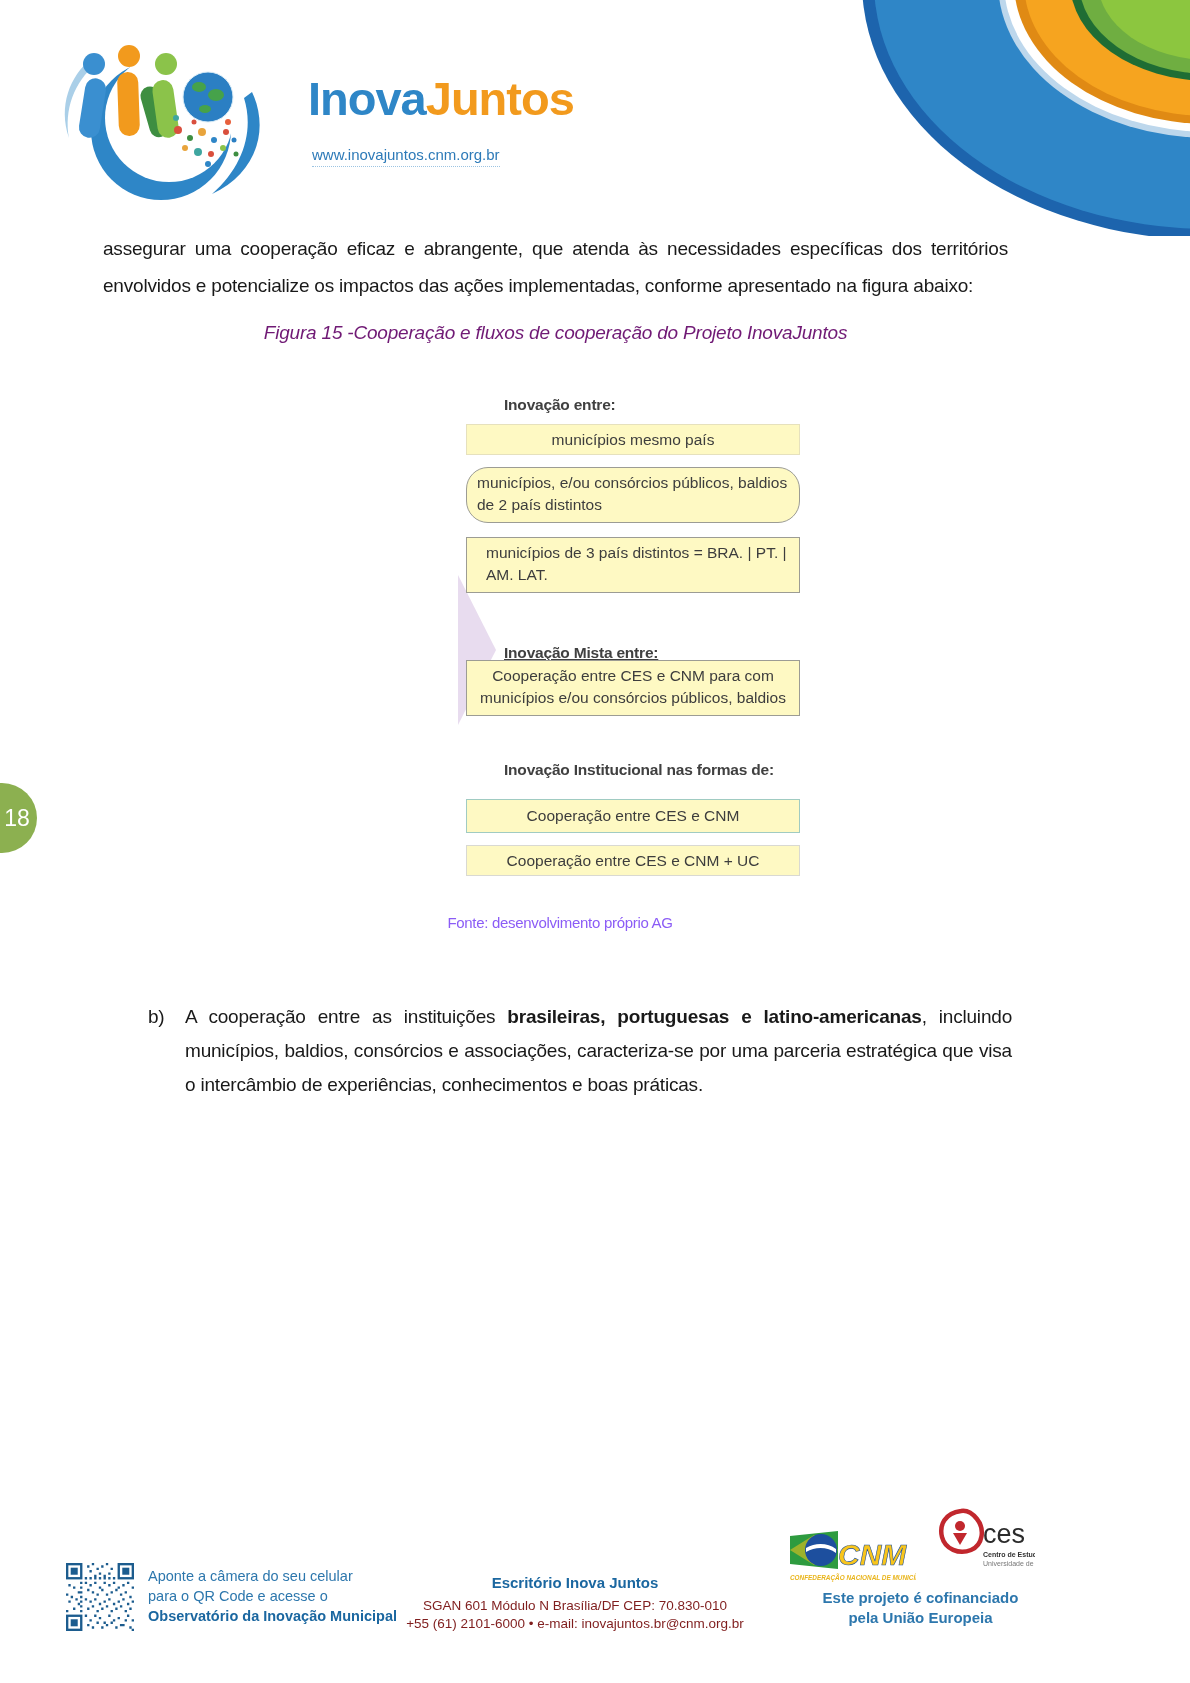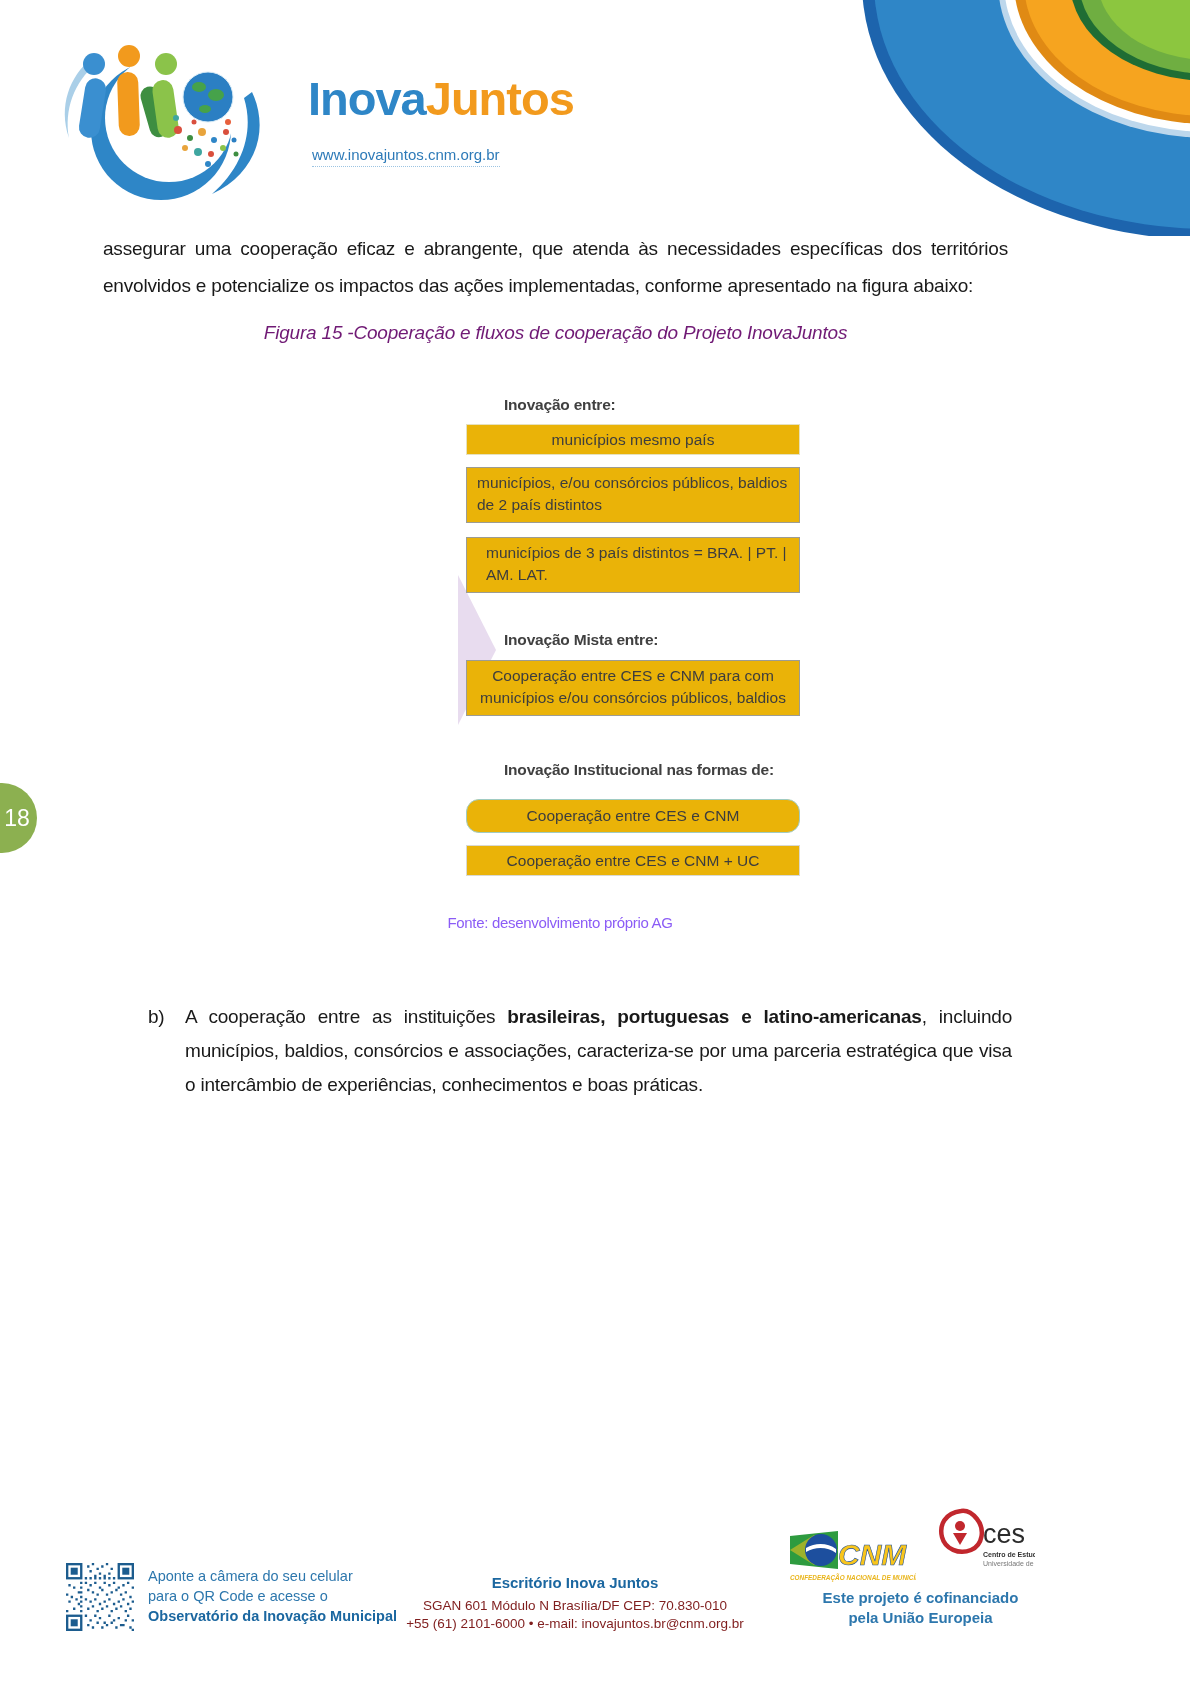--- a/index.html
+++ b/index.html
@@ -18,30 +18,30 @@
   .logo-site{position:absolute;left:312px;top:146px;font-size:15px;color:#2d7ab8;border-bottom:1px dotted #9cc4e2;padding-bottom:3px;}
   
   .intro{position:absolute;left:103px;top:211px;width:905px;font-size:19px;line-height:37px;letter-spacing:-0.2px;text-align:justify;color:#191919;}
   .fig-caption{position:absolute;left:103px;top:322px;width:905px;text-align:center;font-style:italic;font-size:19px;color:#701a75;letter-spacing:-0.2px;}
   
   .diagram{position:absolute;left:332px;top:396px;width:480px;height:512px;}
   .coop-box{position:absolute;left:0;top:7px;width:128px;height:497px;background:#fff;border:1px solid #b5ada3;box-sizing:border-box;display:flex;align-items:center;justify-content:center;}
   .coop-label{font-size:17px;font-weight:bold;color:#5e2046;letter-spacing:-0.2px;}
   .coop-arrow{position:absolute;left:126px;top:179px;width:38px;height:150px;background:#e8dcef;clip-path:polygon(0 0,100% 50%,0 100%);}
   .dg-heading{position:absolute;left:172px;font-size:15.5px;font-weight:bold;color:#404040;letter-spacing:-0.2px;white-space:nowrap;}
-  .dg-box{position:absolute;left:134px;width:334px;background:#eab308;border:1px solid #9c9c94;box-sizing:border-box;font-size:15.5px;color:#3d3d3d;padding:4px 10px;line-height:22px;}
+  .dg-box{position:absolute;left:134px;width:334px;background:#fef9c3;border:1px solid #9c9c94;box-sizing:border-box;font-size:15.5px;color:#3d3d3d;padding:4px 10px;line-height:22px;}
   .dg-box.center{text-align:center;}
   .b1{top:28px;height:31px;border-color:#e6e1bd;line-height:21px;}
-  .b2{top:71px;height:56px;}
+  .b2{top:71px;height:56px;border-radius:22px;}
   .b3{top:141px;height:56px;padding-left:19px;}
   .h1{top:0;}
-  .h2{top:235px;}
+  .h2{top:248px;text-decoration:underline;}
   .h3{top:365px;}
   .b4{top:264px;height:56px;}
-  .b5{top:403px;height:34px;border-color:#a0cbc2;line-height:24px;border-radius:13px;}
+  .b5{top:403px;height:34px;border-color:#a0cbc2;line-height:24px;}
   .b6{top:449px;height:31px;border-color:#d9d9d2;line-height:21px;}
   .fonte{position:absolute;left:320px;top:914px;width:480px;text-align:center;font-size:15px;letter-spacing:-0.3px;color:#8b5cf6;}
   
   .item-b{position:absolute;left:148px;top:1000px;width:864px;display:flex;font-size:19px;line-height:34px;letter-spacing:-0.2px;color:#191919;}
   .item-b .marker{width:37px;flex:0 0 37px;}
   .item-b .body{flex:1;text-align:justify;}
   .item-b .bold{font-weight:bold;}
   
   .badge{position:absolute;left:-33px;top:783px;width:70px;height:70px;border-radius:50%;background:#8cb050;display:flex;align-items:center;justify-content:center;padding-left:30px;box-sizing:border-box;}
   .badge span{color:#ffffff;font-size:23px;}

